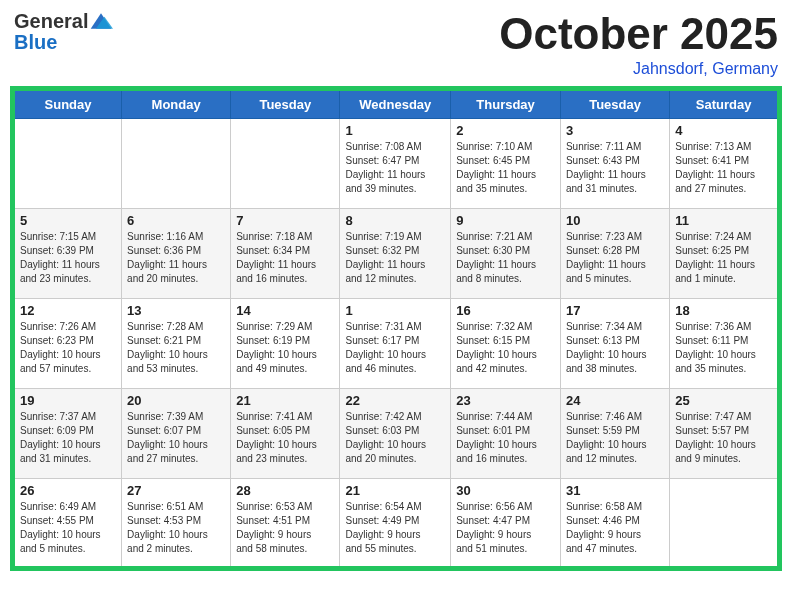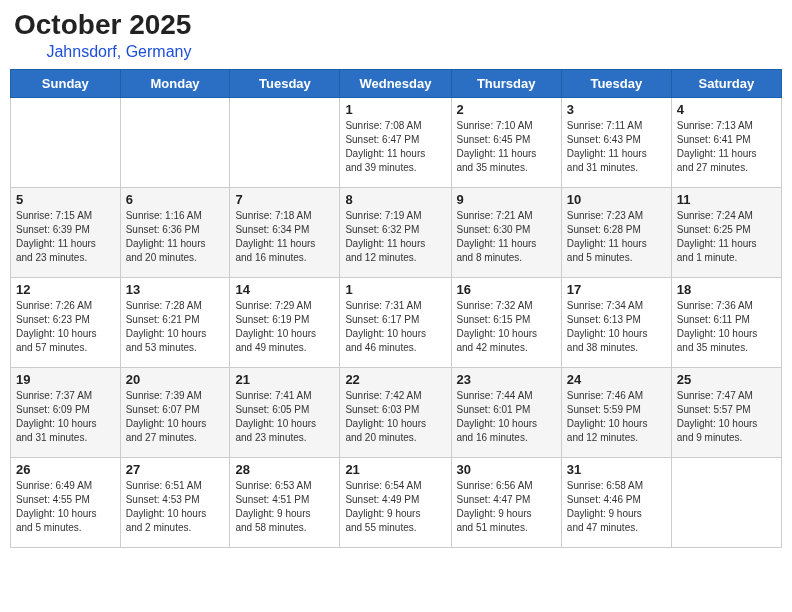--- a/index.html
+++ b/index.html
@@ -45,35 +45,35 @@
       line-height: 1.1;
     }
     .logo-top {
       display: flex;
       align-items: center;
     }
     .title-block {
       text-align: right;
     }
     .month-title {
-      font-size: 28px;
+      font-size: 44px;
       font-weight: bold;
       color: #222;
       line-height: 1.1;
       text-align: center;
     }
     .location-title {
       font-size: 16px;
       color: #1d4ed8;
       margin-top: 2px;
     }
     .calendar {
       width: 100%;
       border-collapse: collapse;
-      border: 1px solid #22c55e;
+      border: 5px solid #22c55e;
     }
     .calendar th {
       background-color: #2a6fc4;
       color: #fff;
       font-size: 13px;
       font-weight: bold;
       padding: 6px 4px;
       text-align: center;
       border: 1px solid #1a5faa;
     }
@@ -104,20 +104,32 @@
       line-height: 1.4;
     }
     .empty-cell {
       background: #fff !important;
     }
   </style>
 </head>
 <body>
 
 <div class="header">
+  <div class="logo">
+    <div class="logo-wrapper">
+      <div class="logo-top">
+        <span class="logo-text-general">General</span>
+        <svg class="logo-icon" viewBox="0 0 28 22" xmlns="http://www.w3.org/2000/svg">
+          <polygon points="2,20 14,2 26,20" fill="#2a6fc4" stroke="none"></polygon>
+          <polygon points="8,20 18,6 28,20" fill="#1a9ad7" stroke="none" opacity="0.85"></polygon>
+        </svg>
+      </div>
+      <span class="logo-text-blue">Blue</span>
+    </div>
+  </div>
   <div class="title-block">
     <div class="month-title">October 2025</div>
     <div class="location-title">Jahnsdorf, Germany</div>
   </div>
 </div>
 
 <table class="calendar">
   <thead>
     <tr>
     <th>Sunday</th>

